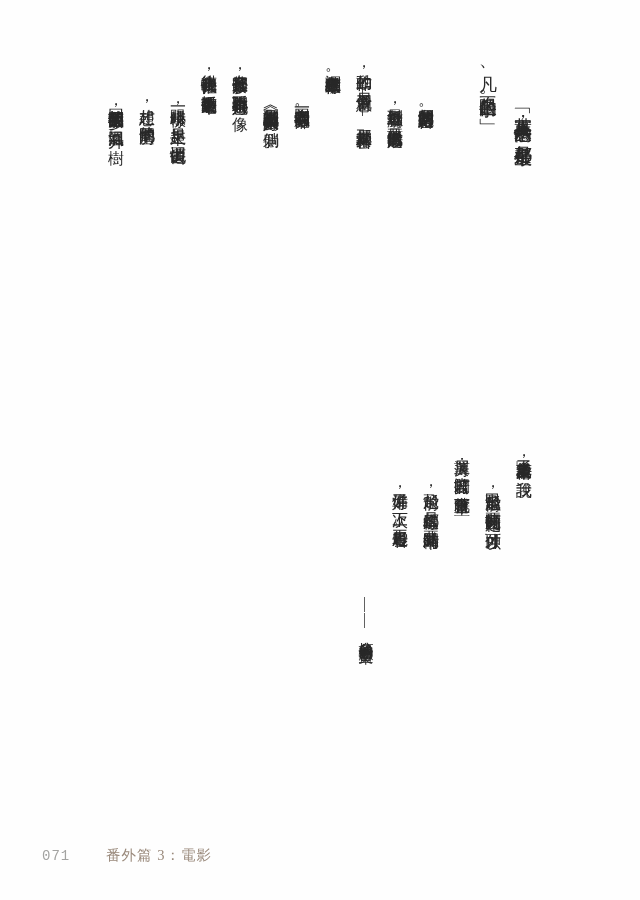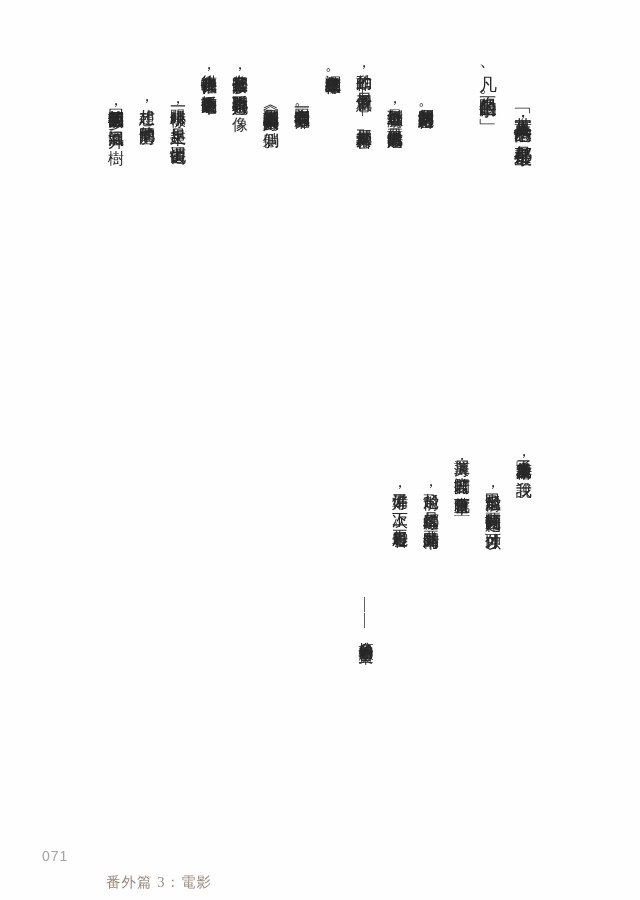--- a/index.html
+++ b/index.html
@@ -54,21 +54,20 @@
     font-family: "Liberation Sans", "DejaVu Sans", sans-serif;
     font-size: 14px;
     letter-spacing: 1px;
   }
   #footer-chapter {
     position: absolute;
     left: 106px;
     top: 846px;
     font-size: 14.5px;
     letter-spacing: 1px;
-    margin-top: 27px;
   }
 </style>
 </head>
 <body>
 
 <div id="page" style="background: rgb(254, 254, 254);">
 
   <div id="top-block" class="vblock" style="color: rgb(40, 40, 40);">
       <div class="line heading indent">「其實真正令人懷念的，都是那些最平</div>
       <div class="line heading gap-after">凡、不起眼的日子。」</div>
@@ -87,17 +86,17 @@
 
   <div id="bottom-block" class="vblock" style="color: rgb(40, 40, 40);">
       <div class="line">上多了幾隻盾葉椿象」，我說。</div>
       <div class="line indent">甲蟲起飛前，要先打開硬翅鞘，才可以伸</div>
       <div class="line">展薄翼；若沒打開，就會筆直下墜。</div>
       <div class="line indent">起飛前，都是這樣的，要一點時間準備。</div>
       <div class="line indent">準備好了，下次，再一起看電影。</div>
       <div class="line attribution">——摘自爸爸的臉書文章</div>
     </div>
 
-  <span id="footer-page-number" style="color: rgb(163, 163, 161);">071</span>
+  <span id="footer-page-number" style="color: rgb(163, 163, 161); font-family: Liberation Mono, monospace;">071</span>
 
   <span id="footer-chapter" style="color: rgb(154, 138, 124);">番外篇 3：電影</span>
 
 </div>
 
 </body></html>

